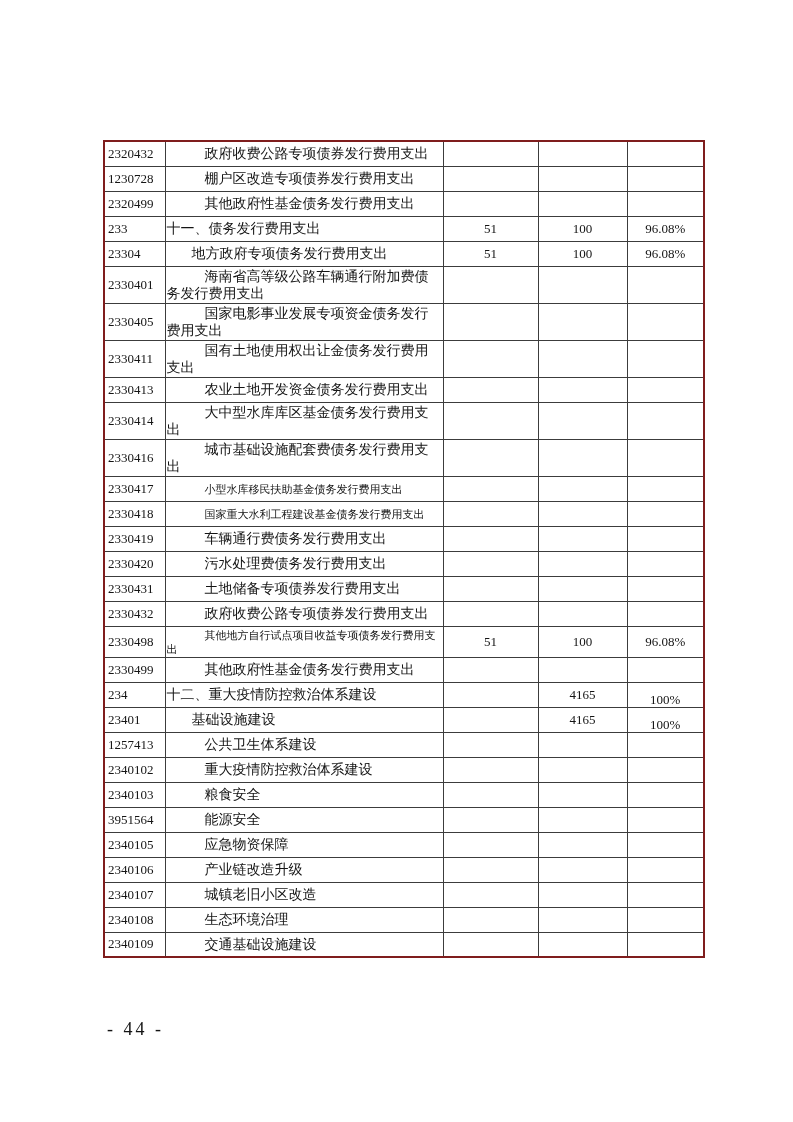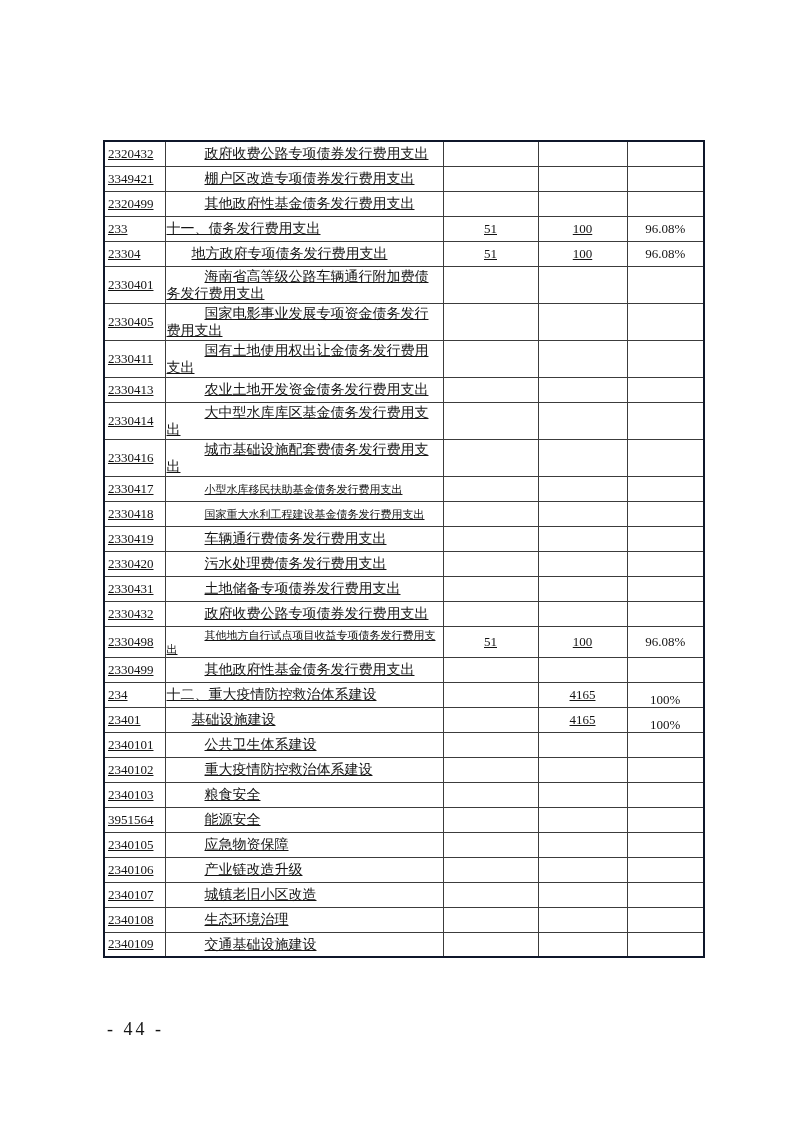--- a/index.html
+++ b/index.html
@@ -9,22 +9,21 @@
     font-family:"Liberation Serif","DejaVu Serif",serif;
     color:#141414;
   }
   .page {
     position:relative; width:793px; height:1122px;
     background:#ffffff; overflow:hidden;
   }
   table.budget {
     position:absolute; left:103px; top:140px;
     width:600px; border-collapse:collapse; table-layout:fixed;
-    border:2px solid #0f172a;
-    text-decoration:underline;
+    border:2px solid #7f1d1d;
   }
   table.budget td {
     border:1px solid #3c3c3c;
     vertical-align:middle;
     overflow:hidden;
   }
   col.c-code { width:61px; }
   col.c-desc { width:278px; }
   col.c-v1   { width:95px; }
   col.c-v2   { width:89px; }
@@ -69,21 +68,21 @@
         <tr class="row single">
           <td class="code">2320432</td>
           <td class="desc">
             <div class="desc-text ind-item">政府收费公路专项债券发行费用支出</div>
           </td>
           <td class="num"></td>
           <td class="num"></td>
           <td class="pct"><span class="pct-val"></span></td>
         </tr>
         <tr class="row single">
-          <td class="code">3349421</td>
+          <td class="code">1230728</td>
           <td class="desc">
             <div class="desc-text ind-item">棚户区改造专项债券发行费用支出</div>
           </td>
           <td class="num"></td>
           <td class="num"></td>
           <td class="pct"><span class="pct-val"></span></td>
         </tr>
         <tr class="row single">
           <td class="code">2320499</td>
           <td class="desc">
@@ -249,21 +248,21 @@
         <tr class="row single">
           <td class="code">23401</td>
           <td class="desc">
             <div class="desc-text ind-sub">基础设施建设</div>
           </td>
           <td class="num"></td>
           <td class="num">4165</td>
           <td class="pct"><span class="pct-val low">100%</span></td>
         </tr>
         <tr class="row single">
-          <td class="code">2340101</td>
+          <td class="code">1257413</td>
           <td class="desc">
             <div class="desc-text ind-item">公共卫生体系建设</div>
           </td>
           <td class="num"></td>
           <td class="num"></td>
           <td class="pct"><span class="pct-val"></span></td>
         </tr>
         <tr class="row single">
           <td class="code">2340102</td>
           <td class="desc">

